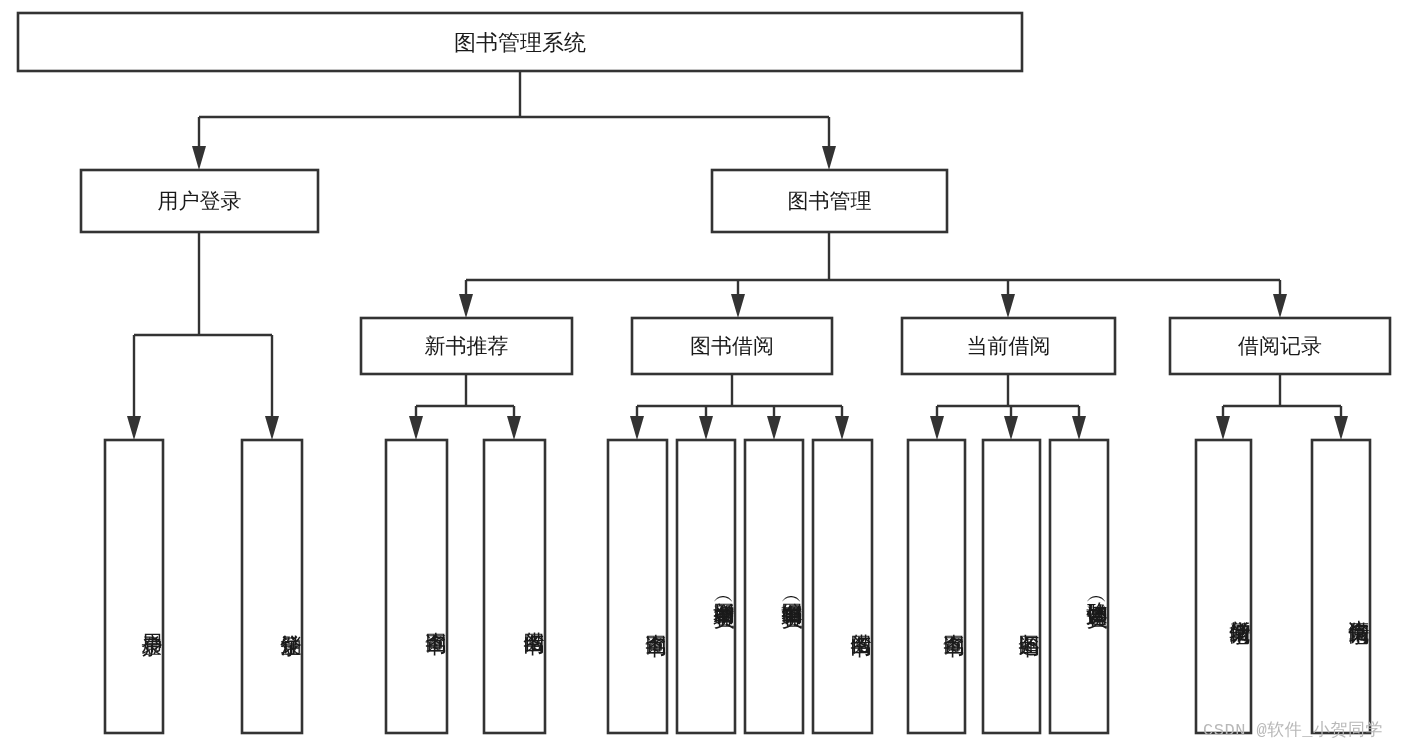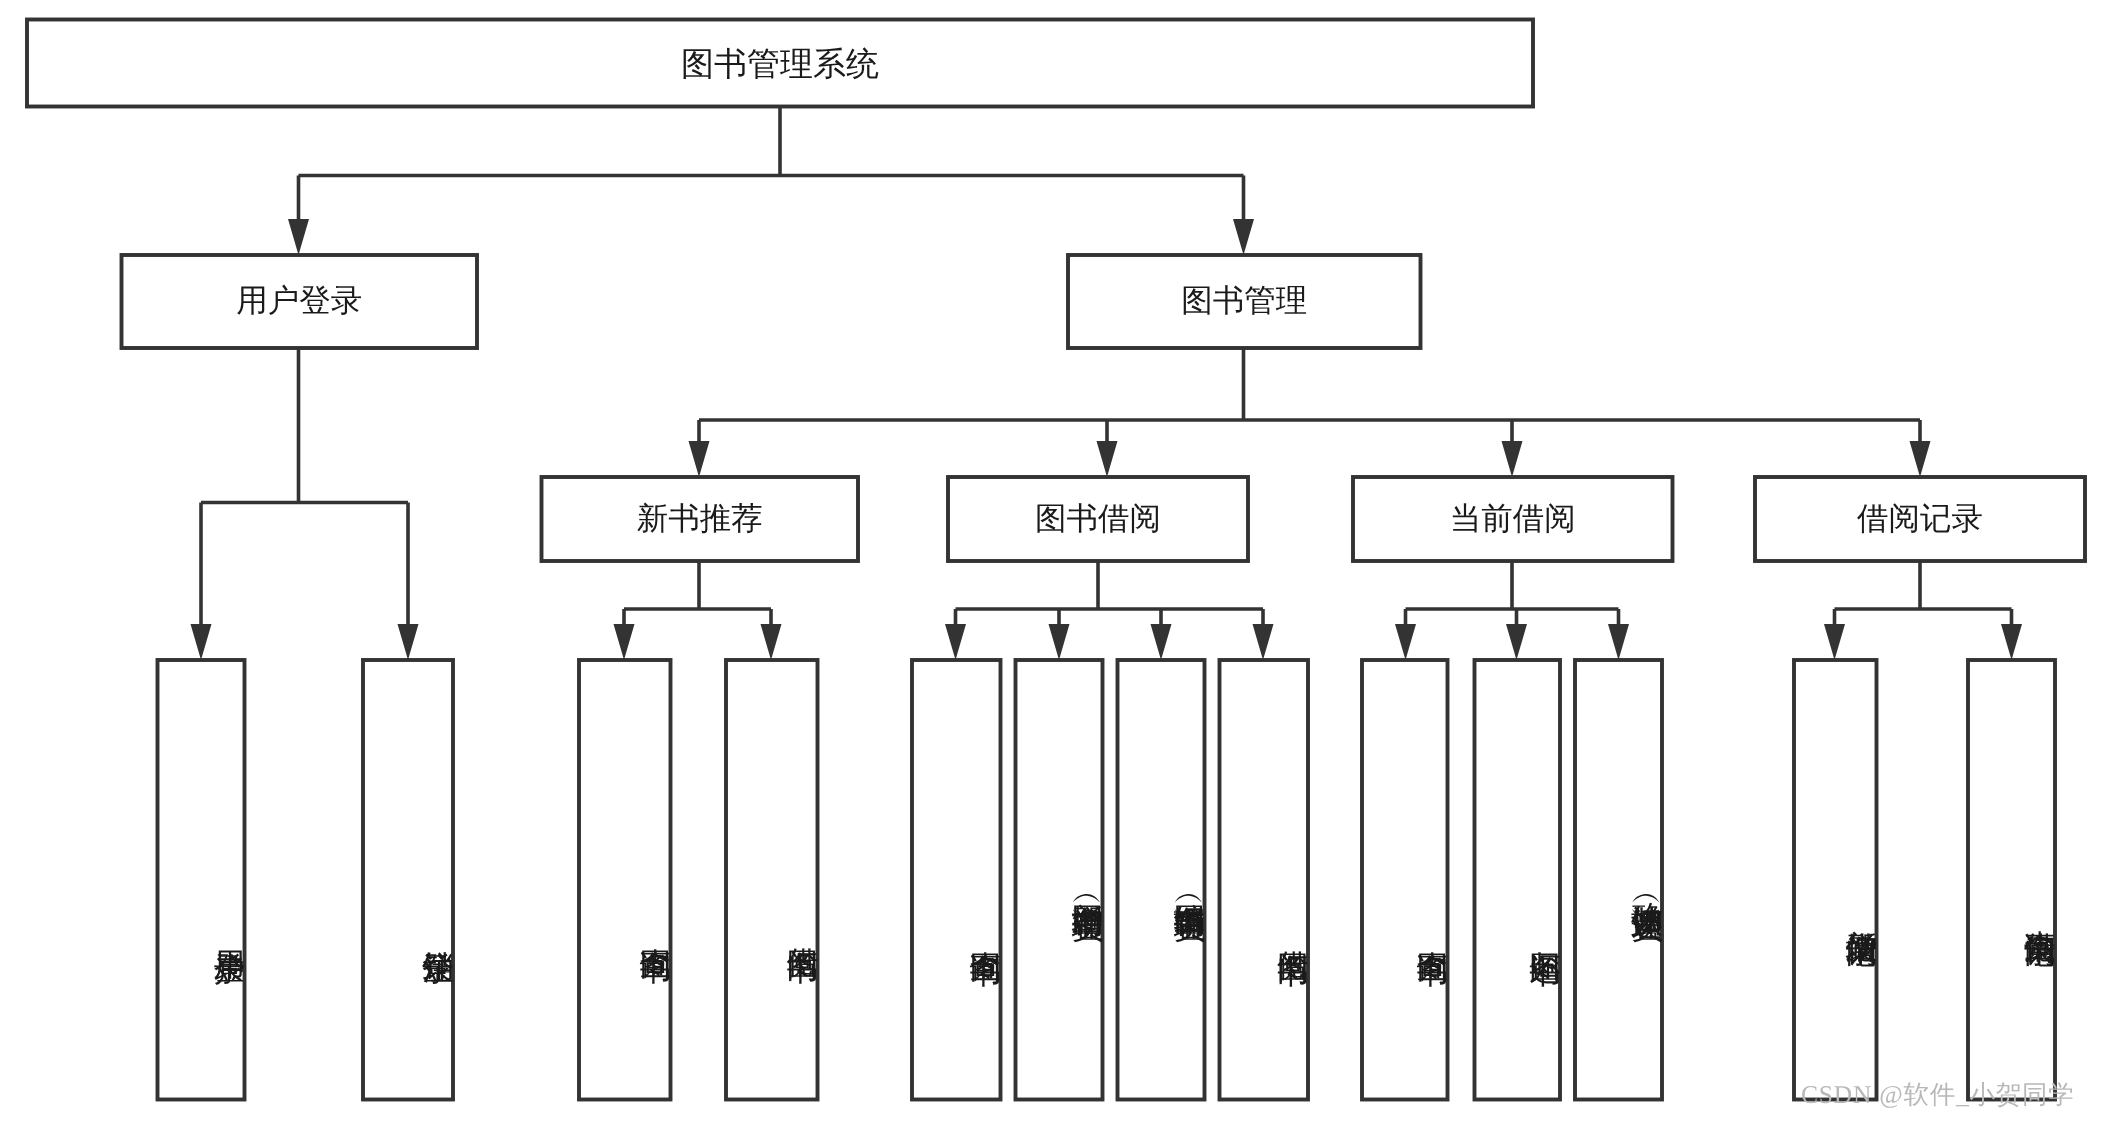--- a/index.html
+++ b/index.html
@@ -67,21 +67,21 @@
     line-height: 1.06;
     color: #1a1a1a;
     letter-spacing: 1px;
     white-space: nowrap;
     pointer-events: none;
   }
   .watermark {
     position: absolute;
     right: 8px;
     bottom: 6px;
-    font-family: Liberation Serif, serif;
+    font-family: Liberation Mono, monospace;
     font-size: 17px;
     color: #b8b8b8;
     letter-spacing: 0.5px;
     white-space: nowrap;
   }
 </style>
 </head>
 <body>
 
 <div id="diagram-root">

